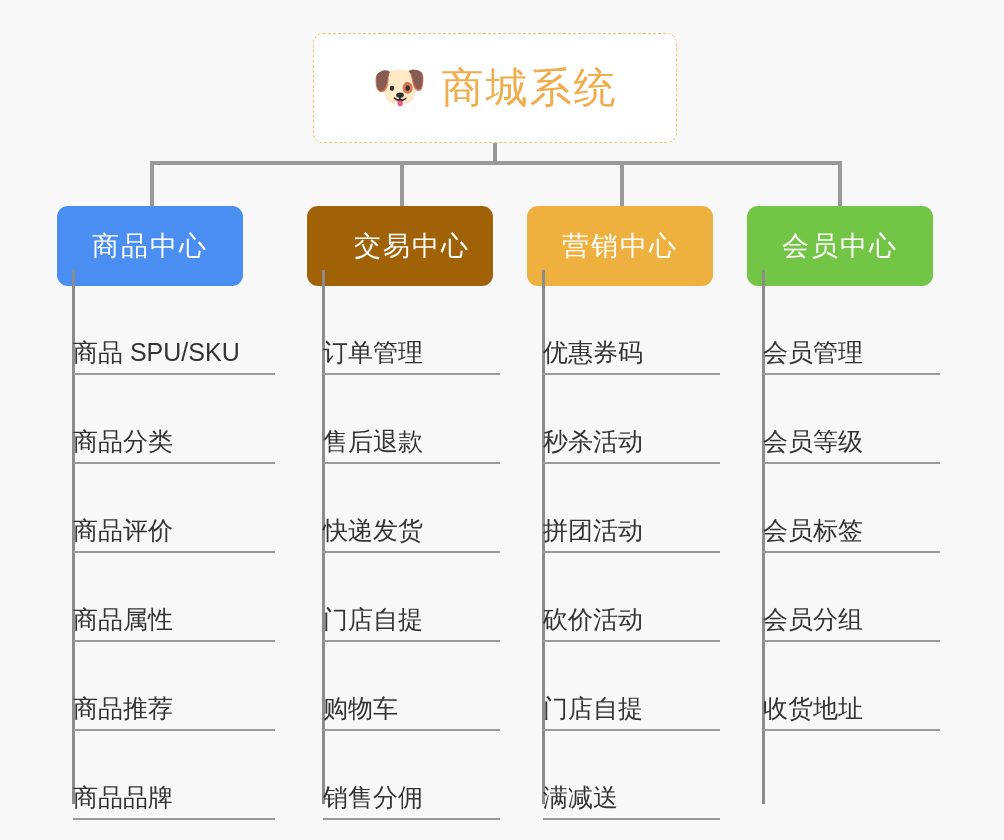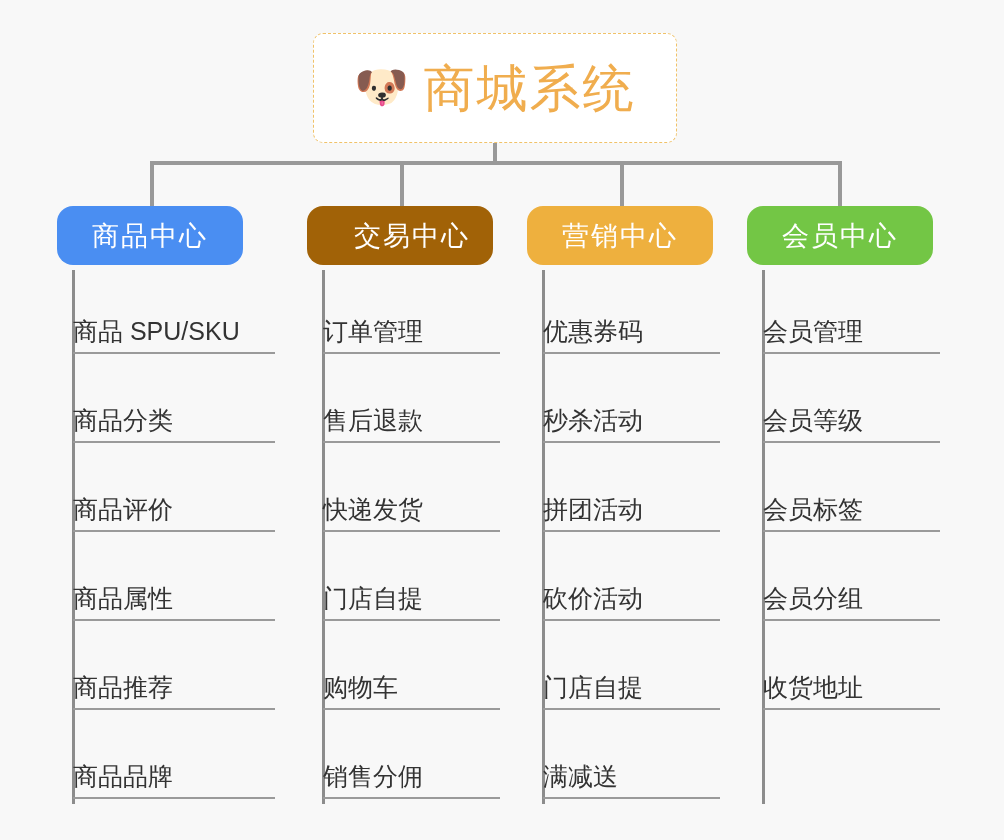--- a/index.html
+++ b/index.html
@@ -35,21 +35,21 @@
     justify-content: center;
     gap: 14px;
   }
   .root-emoji {
     font-size: 44px;
     line-height: 1;
     display: block;
     margin-top: -2px;
   }
   .root-title {
-    font-size: 51px;
+    font-size: 42px;
     color: #f0ad4e;
     letter-spacing: 2px;
     line-height: 1;
     white-space: nowrap;
   }
 
   
   .conn {
     position: absolute;
     background: #999999;
@@ -58,22 +58,22 @@
   .conn-h { height: 4px; }
 
   
   .column {
     position: absolute;
     top: 206px;
   }
   .cat-header {
     position: relative;
     box-sizing: border-box;
-    height: 59px;
-    border-radius: 16px;
+    height: 80px;
+    border-radius: 11px;
     display: flex;
     align-items: center;
     justify-content: center;
     color: #ffffff;
     font-size: 27px;
     letter-spacing: 2px;
     white-space: nowrap;
   }
 
   .spine {

